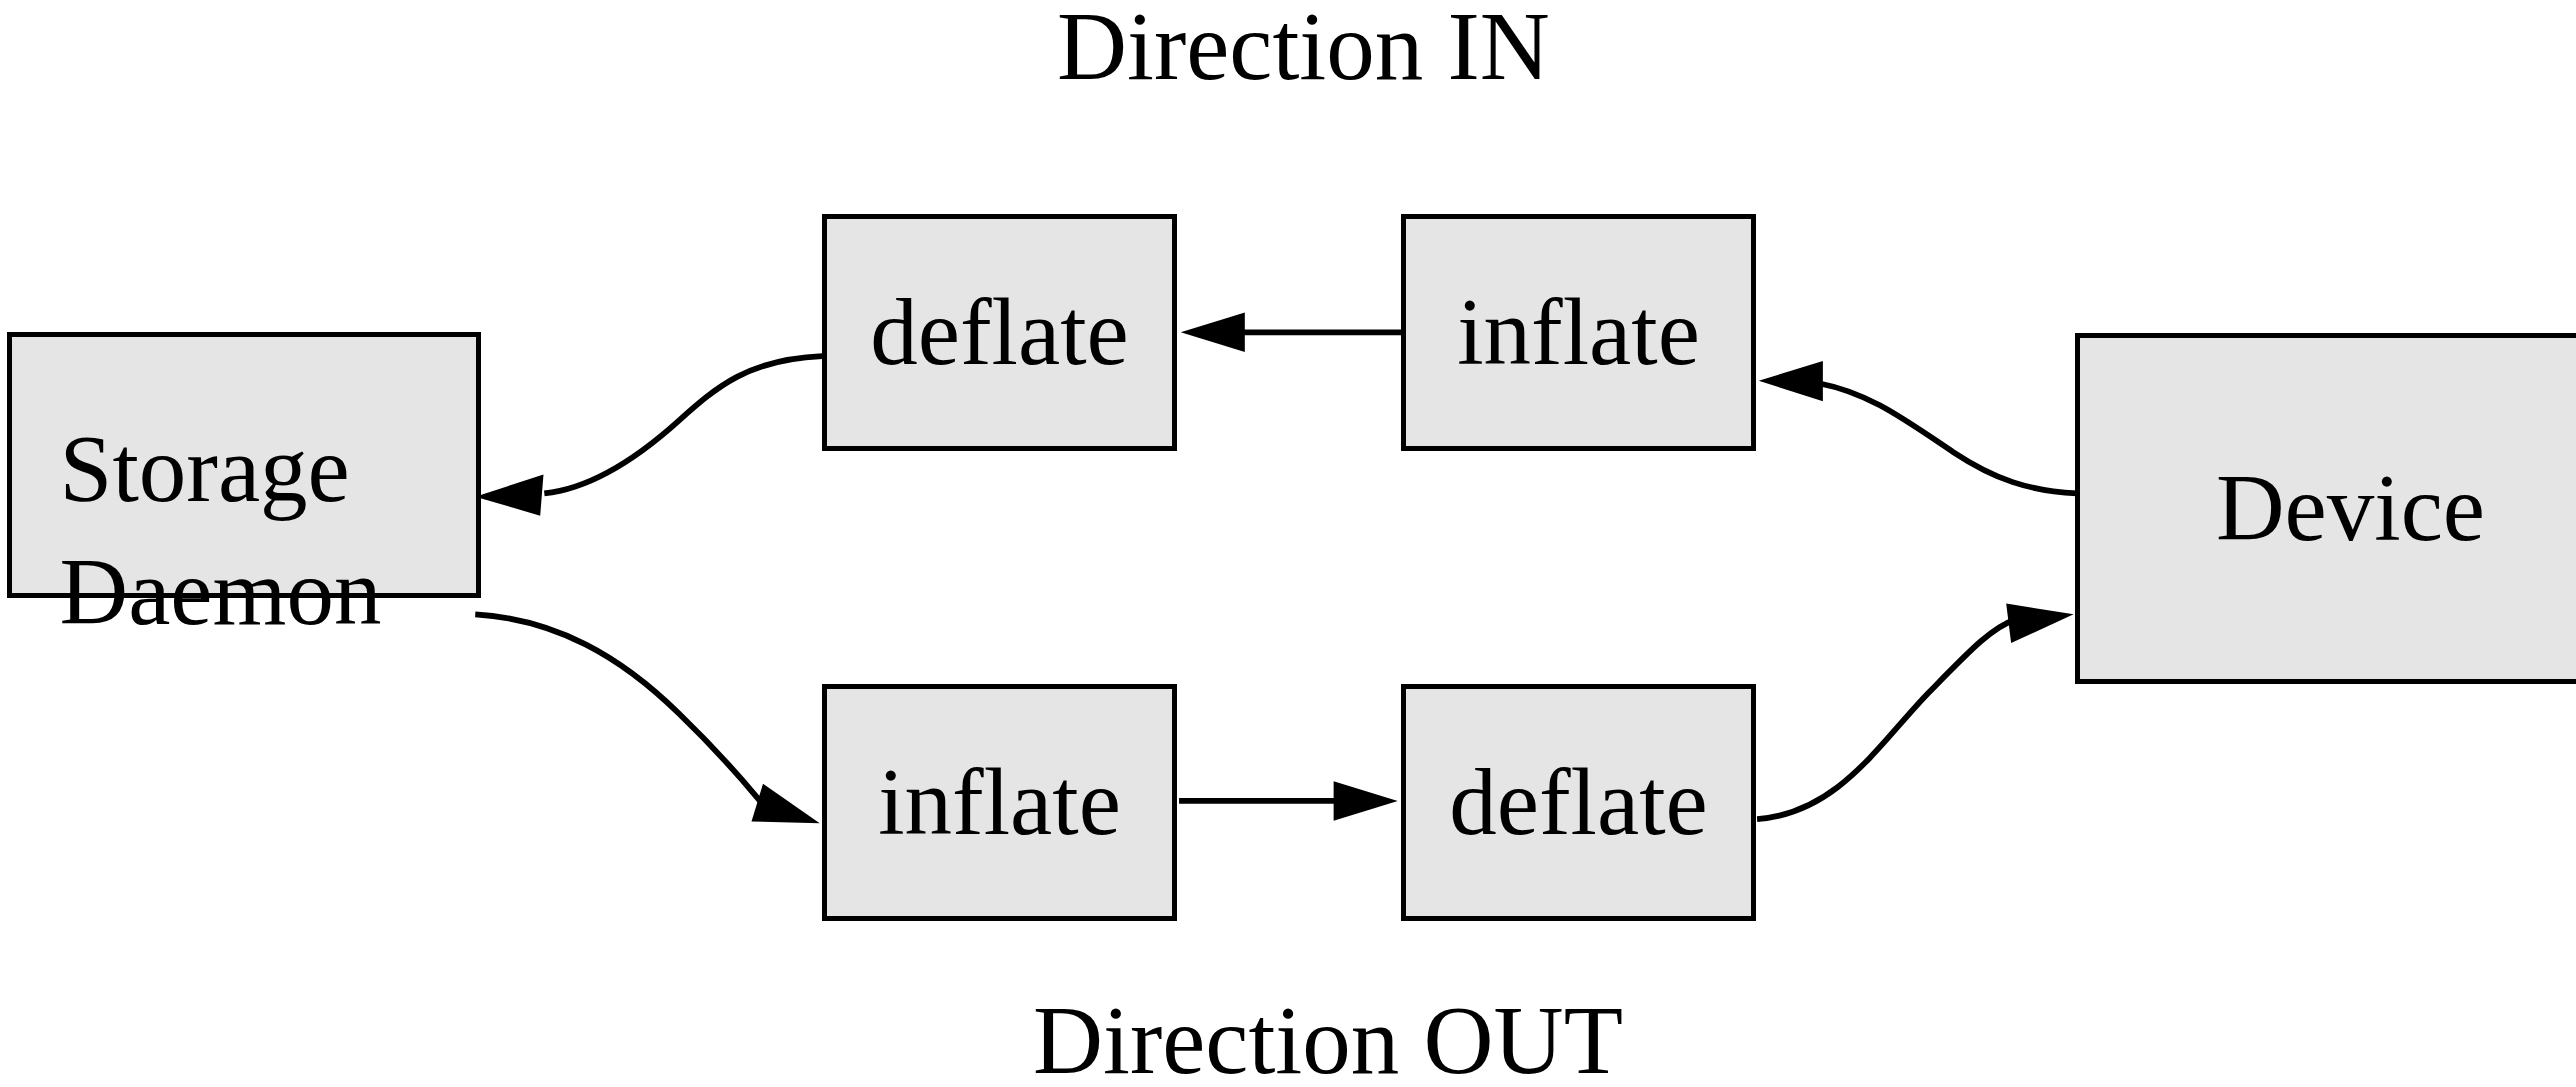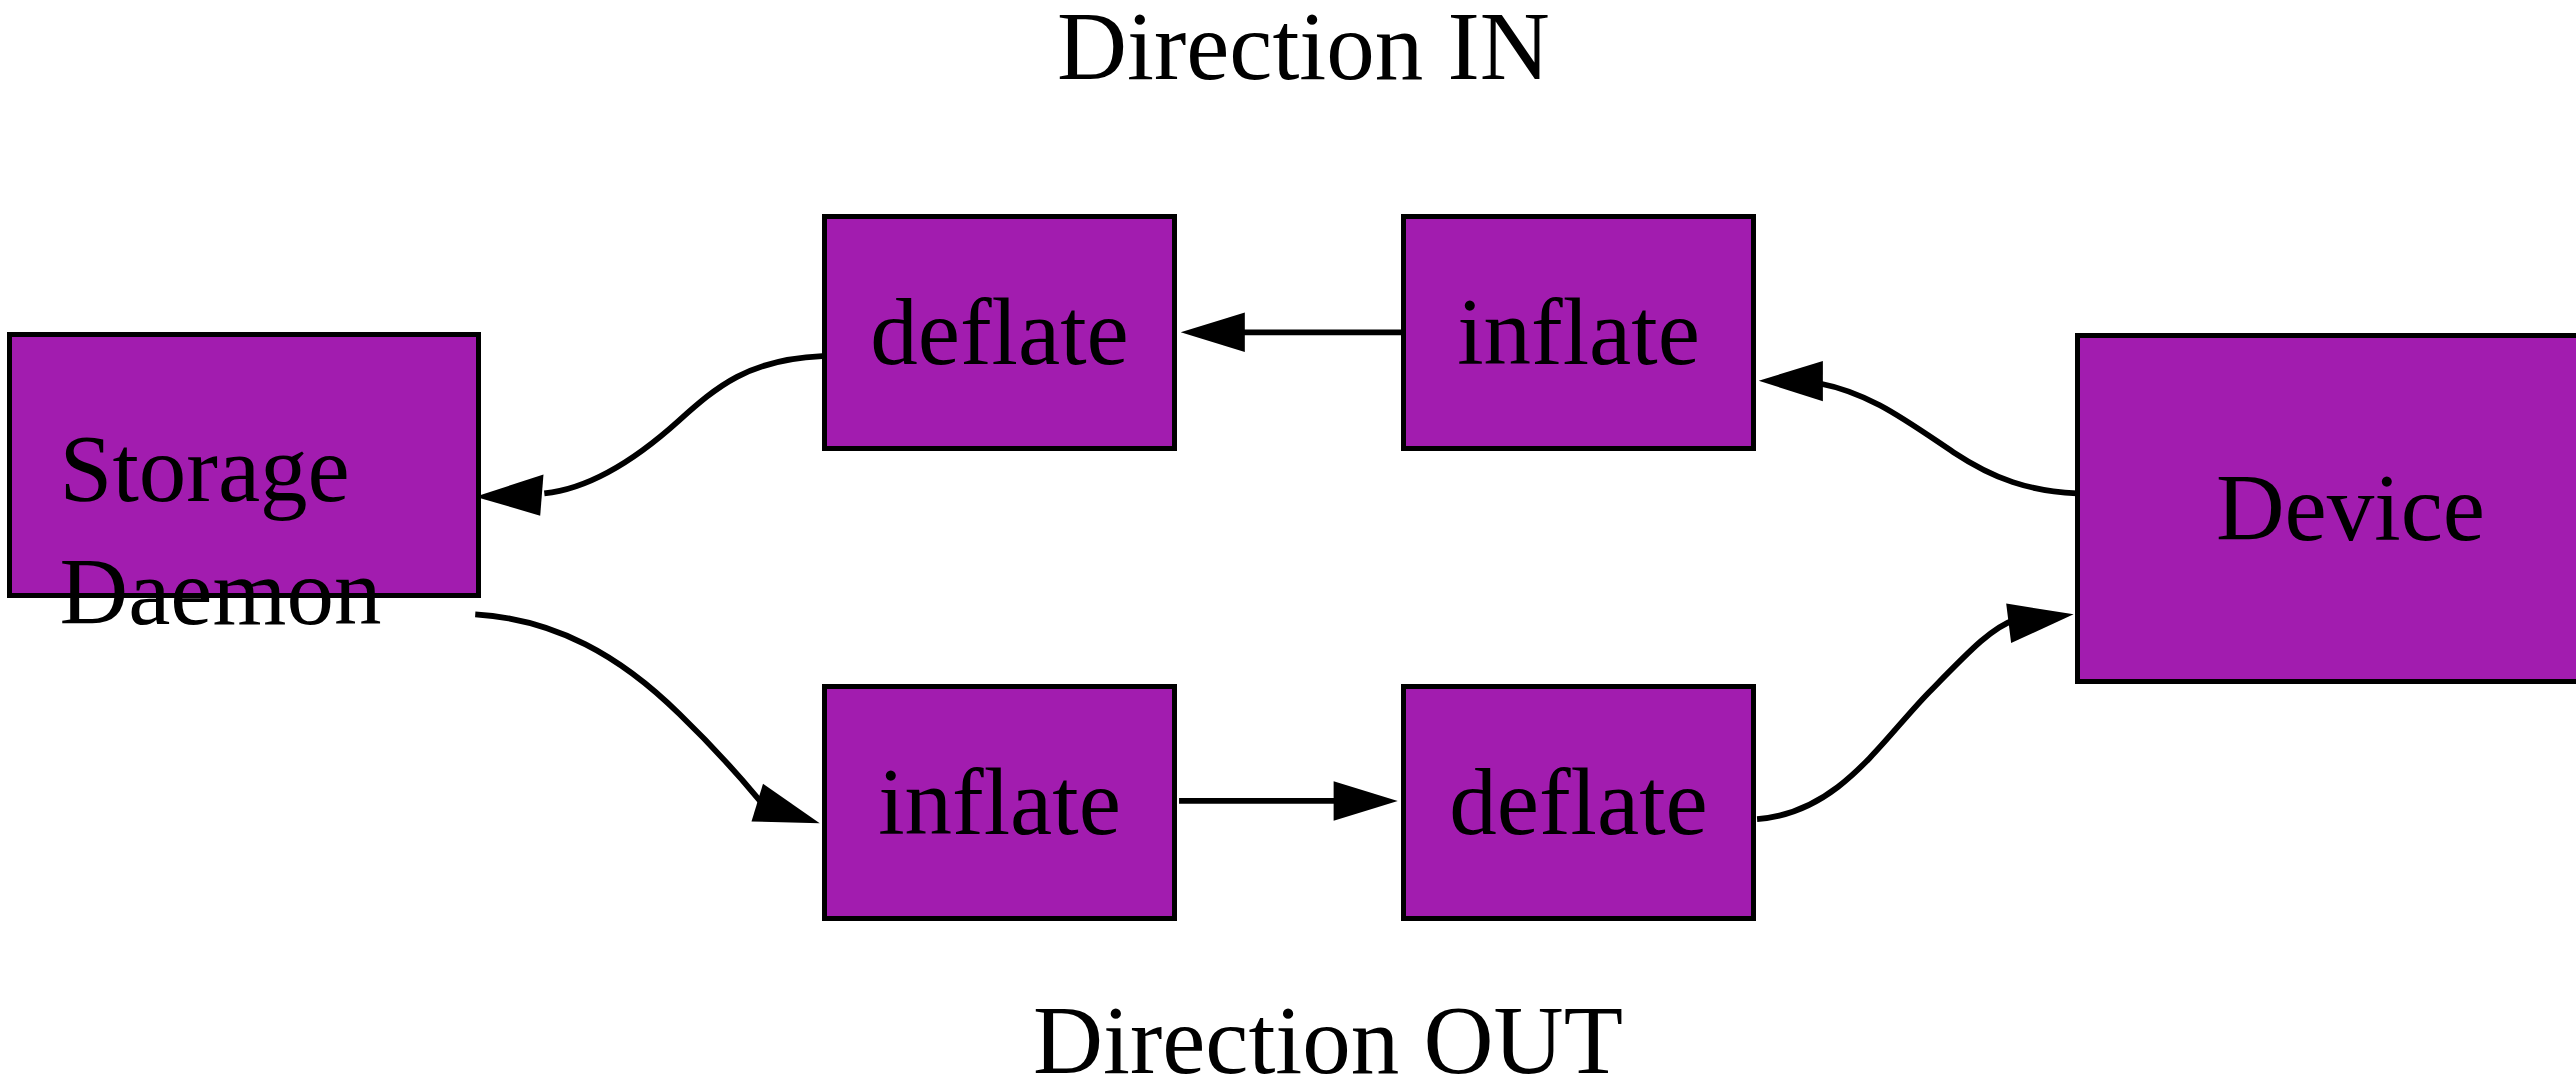--- a/index.html
+++ b/index.html
@@ -31,21 +31,21 @@
     stroke-width: 7;
   }
   .arrowhead {
     fill: #000000;
     stroke: none;
   }
   .node {
     position: absolute;
     box-sizing: border-box;
     border: 5.8px solid #000000;
-    background: #a21caf;
+    background: #e5e5e5;
     display: flex;
     align-items: center;
     justify-content: center;
     font-size: 95px;
     line-height: 1;
     white-space: nowrap;
   }
   .node.two-line {
     flex-direction: column;
     align-items: flex-start;

